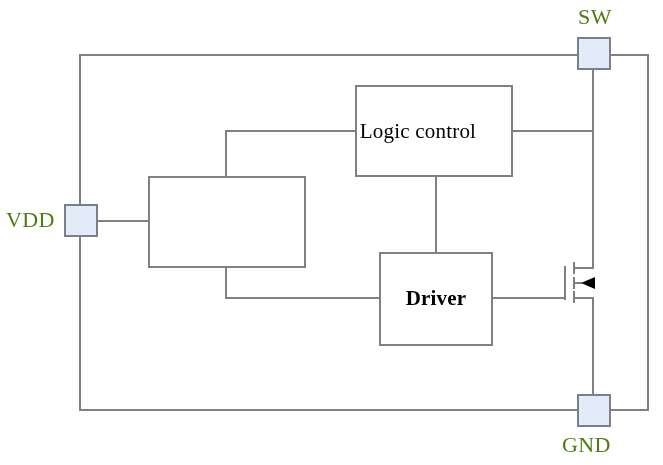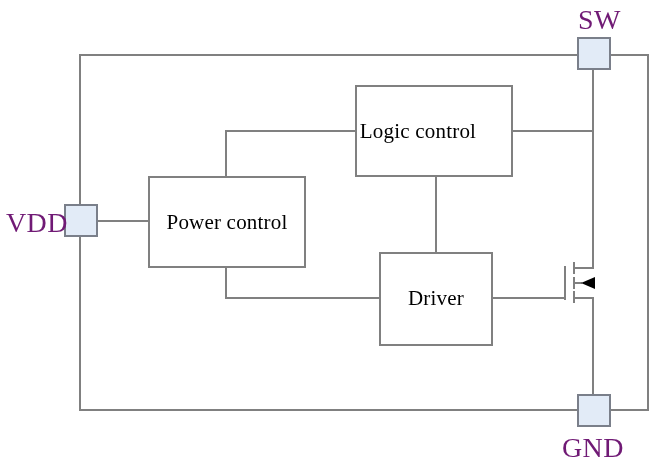--- a/index.html
+++ b/index.html
@@ -54,22 +54,22 @@
     position: absolute;
     color: #000000;
     font-size: 21px;
     line-height: 1;
     white-space: nowrap;
     text-align: center;
     letter-spacing: 0.2px;
   }
   .pad-label {
     position: absolute;
-    color: #701a75;
-    font-size: 28px;
+    color: #4d7c0f;
+    font-size: 22px;
     line-height: 1;
     white-space: nowrap;
     letter-spacing: 0.4px;
   }
 </style>
 </head>
 <body>
 
 <div id="diagram-root">
 
@@ -130,23 +130,22 @@
 
     <g>
       <rect class="pad-rect" x="65" y="205" width="32" height="31"></rect>
       <rect class="pad-rect" x="578" y="38" width="32" height="31"></rect>
       <rect class="pad-rect" x="578" y="395" width="32" height="31"></rect>
     </g>
   </svg>
 
   <div class="block-label" style="left:356px; top:121px; width:124px;">Logic control</div>
 
-  <div class="block-label" style="left:149px; top:212px; width:156px;">Power control</div>
 
-  <div class="block-label" style="left:380px; top:288px; width:112px;">Driver</div>
+  <div class="block-label" style="left:380px; top:288px; width:112px;font-weight:bold;">Driver</div>
 
   <div class="pad-label" style="left:6px; top:209px;text-align:center;">VDD</div>
 
   <div class="pad-label" style="left:578px; top:6px; width:32px; text-align:center;">SW</div>
 
   <div class="pad-label" style="left:562px; top:434px; width:64px; ">GND</div>
 
 </div>
 
 </body></html>

